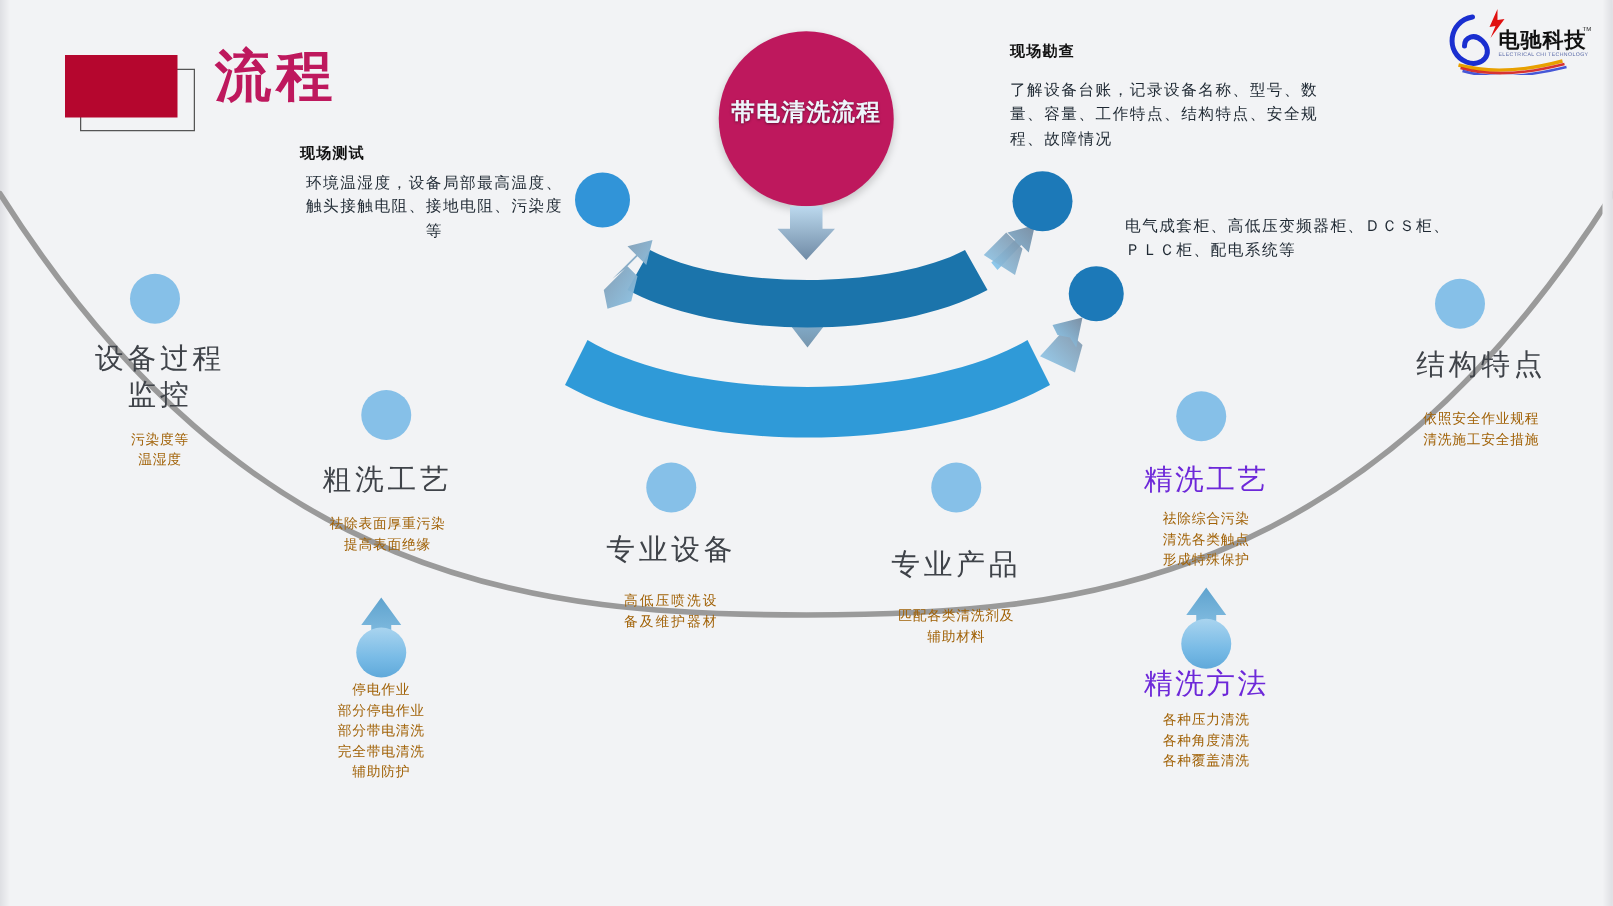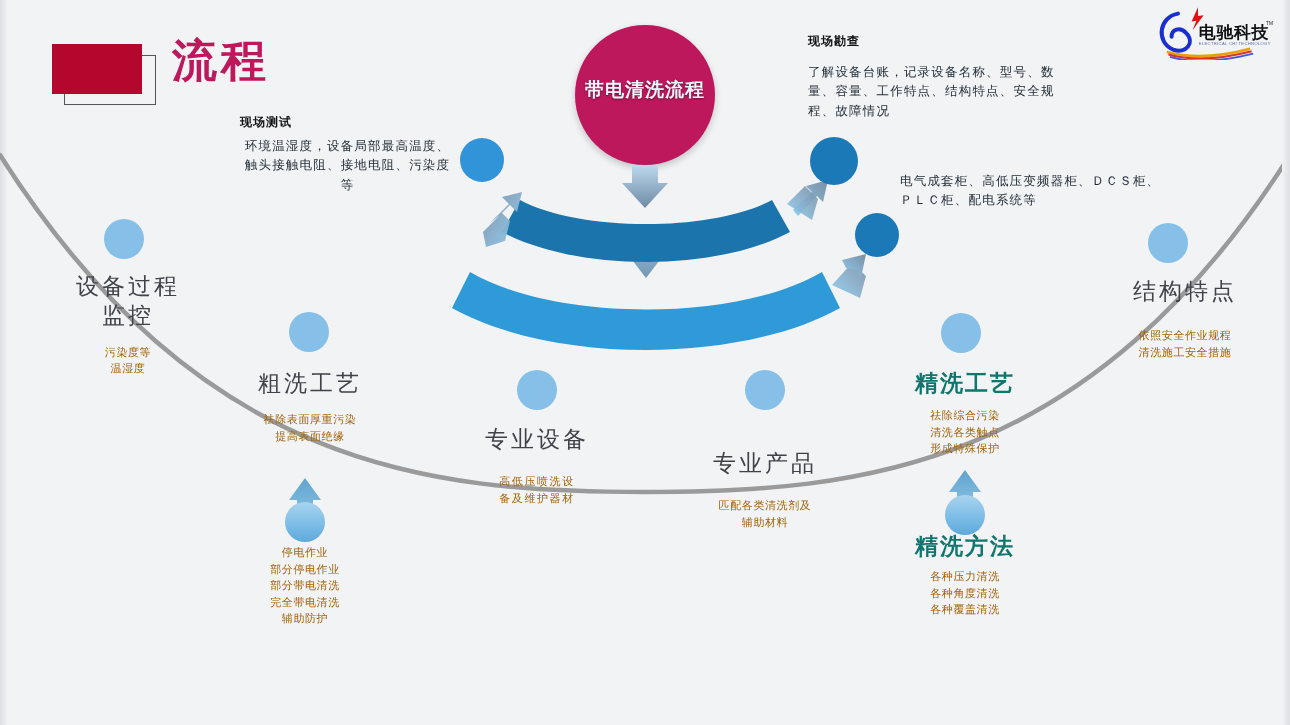--- a/index.html
+++ b/index.html
@@ -62,21 +62,21 @@
   
   .blk{position:absolute;}
 
   .hdr-bold{font-size:12px;font-weight:700;color:#111;letter-spacing:1px;}
   .body-sm{font-size:12.5px;color:#1f2933;line-height:1.55;letter-spacing:1.2px;}
 
   .node-title{
     font-size:23px;color:#3f4349;letter-spacing:3px;white-space:nowrap;
     font-weight:400;
   }
-  .node-title.bold{font-weight:700;color:#0f766e;letter-spacing:2px;}
+  .node-title.bold{font-weight:400;color:#6d28d9;letter-spacing:2px;}
   .node-sub{
     font-size:11px;color:#a16207;line-height:1.5;letter-spacing:.6px;
     white-space:nowrap;
   }
 
   .center-txt{text-align:center;}
 
   
   .logo{position:absolute;right:16px;top:4px;width:120px;height:56px;}
 </style>
@@ -198,21 +198,21 @@
     <div class="node-sub" style="white-space:pre-line;margin-top:12px;">祛除表面厚重污染
 提高表面绝缘</div>
   </div>
 
   <div class="blk center-txt" style="left:447px;top:424px;width:180px;">
     <div class="node-title">专业设备</div>
     <div class="node-sub" style="white-space:pre-line;margin-top:18px;letter-spacing:1.6px;">高低压喷洗设
 备及维护器材</div>
   </div>
 
-  <div class="blk center-txt" style="left:675px;top:448px;width:180px;">
+  <div class="blk center-txt" style="left:675px;top:436px;width:180px;">
     <div class="node-title">专业产品</div>
     <div class="node-sub" style="white-space:pre-line;margin-top:18px;">匹配各类清洗剂及
 辅助材料</div>
   </div>
 
   <div class="blk center-txt" style="left:875px;top:368px;width:180px;">
     <div class="node-title bold">精洗工艺</div>
     <div class="node-sub" style="white-space:pre-line;margin-top:8px;">祛除综合污染
 清洗各类触点
 形成特殊保护</div>

